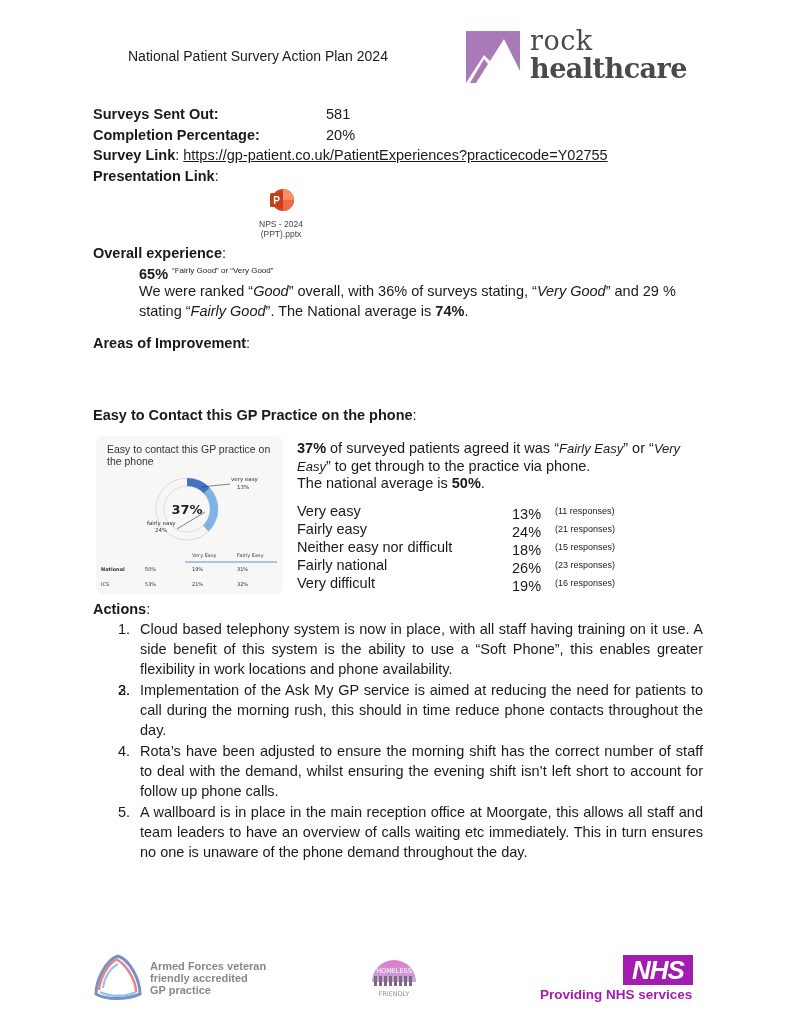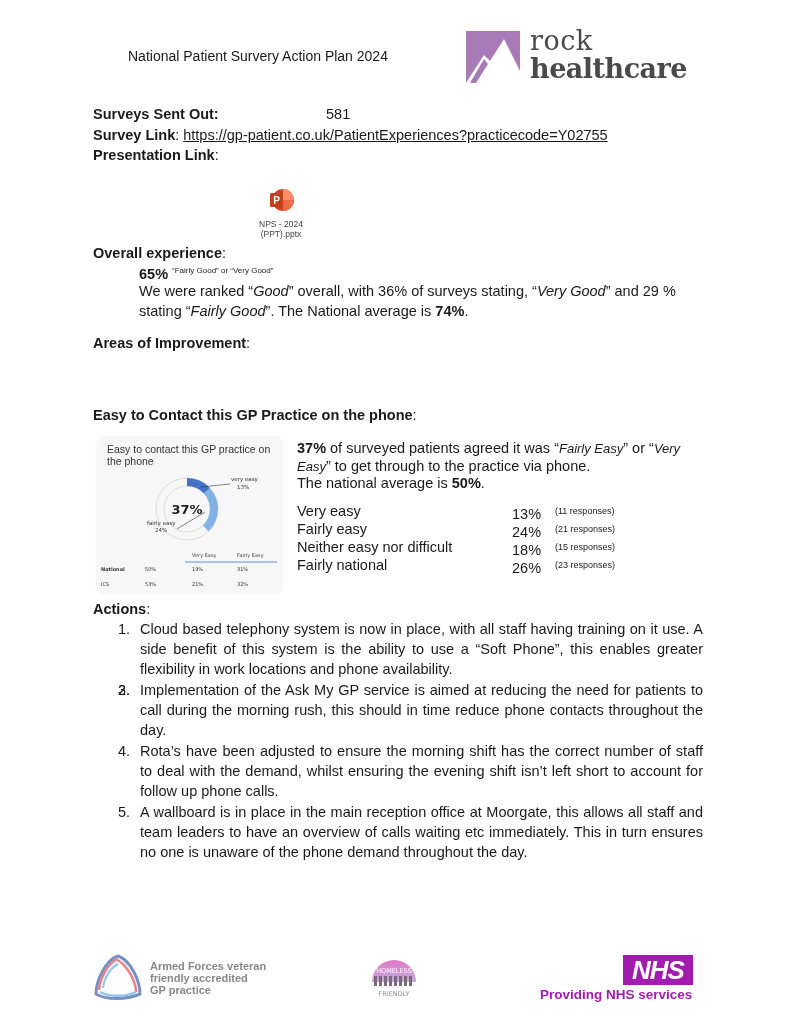--- a/index.html
+++ b/index.html
@@ -63,20 +63,24 @@
     <polygon points="14,52 38,14 50,42 48,52" fill="#ffffff"></polygon>
   </svg>
   <div class="logo-text1">rock</div>
   <div class="logo-text2">healthcare</div>
 </div>
 
 <div class="stats">
   <div class="stat-row">
     <span class="stat-label">Surveys Sent Out:</span>
     <span class="stat-value">581</span>
+  </div>
+  <div class="stat-row">
+    <span class="stat-label">Completion Percentage:</span>
+    <span class="stat-value">20%</span>
   </div>
   <div class="stat-row">
     <span class="stat-label">Survey Link</span><span class="colon">:</span><a class="survey-link">https://gp-patient.co.uk/PatientExperiences?practicecode=Y02755</a>
   </div>
   <div class="stat-row">
     <span class="stat-label">Presentation Link</span><span class="colon">:</span>
   </div>
 </div>
 
 <div class="ppt">
@@ -146,20 +150,21 @@
 <div class="phone-summary">
   <div><b>37%</b><span> of surveyed patients agreed it was “</span><i style="font-size:13px">Fairly Easy</i><span>” or “</span><i style="font-size:13px">Very Easy</i><span>” to get through to the practice via phone.</span></div>
   <div><span>The national average is </span><b>50%</b><span>.</span></div>
 </div>
 
 <div class="responses">
   <div class="resp-row"><span>Very easy</span><span class="resp-pct"><span>13%</span><span class="resp-count">(11 responses)</span></span></div>
   <div class="resp-row"><span>Fairly easy</span><span class="resp-pct"><span>24%</span><span class="resp-count">(21 responses)</span></span></div>
   <div class="resp-row"><span>Neither easy nor difficult</span><span class="resp-pct"><span>18%</span><span class="resp-count">(15 responses)</span></span></div>
   <div class="resp-row"><span>Fairly national</span><span class="resp-pct"><span>26%</span><span class="resp-count">(23 responses)</span></span></div>
+  <div class="resp-row"><span>Very difficult</span><span class="resp-pct"><span>19%</span><span class="resp-count">(16 responses)</span></span></div>
 </div>
 
 <div class="actions">
   <div class="actions-head"><span>Actions</span><span style="font-weight:normal">:</span></div>
   <ol class="action-list">
     <li class="action-item"><span class="action-num">1.</span><span>Cloud based telephony system is now in place, with all staff having training on it use. A side benefit of this system is the ability to use a “Soft Phone”, this enables greater flexibility in work locations and phone availability.</span></li>
     <li class="action-item"><span class="action-num">2.</span></li>
     <li class="action-item"><span class="action-num">3.</span><span>Implementation of the Ask My GP service is aimed at reducing the need for patients to call during the morning rush, this should in time reduce phone contacts throughout the day.</span></li>
     <li class="action-item"><span class="action-num">4.</span><span>Rota’s have been adjusted to ensure the morning shift has the correct number of staff to deal with the demand, whilst ensuring the evening shift isn’t left short to account for follow up phone calls.</span></li>
     <li class="action-item"><span class="action-num">5.</span><span>A wallboard is in place in the main reception office at Moorgate, this allows all staff and team leaders to have an overview of calls waiting etc immediately. This in turn ensures no one is unaware of the phone demand throughout the day.</span></li>

